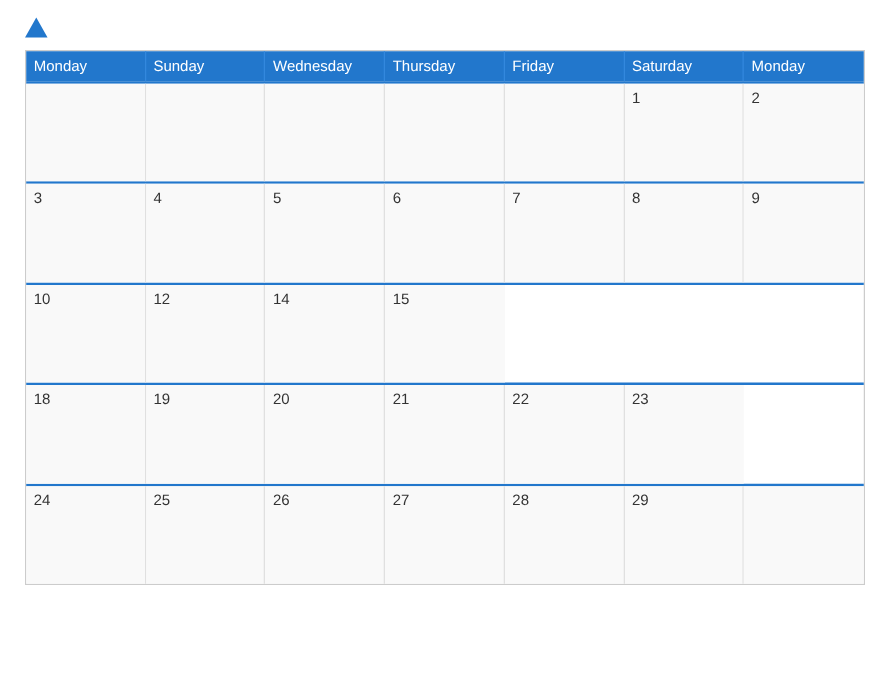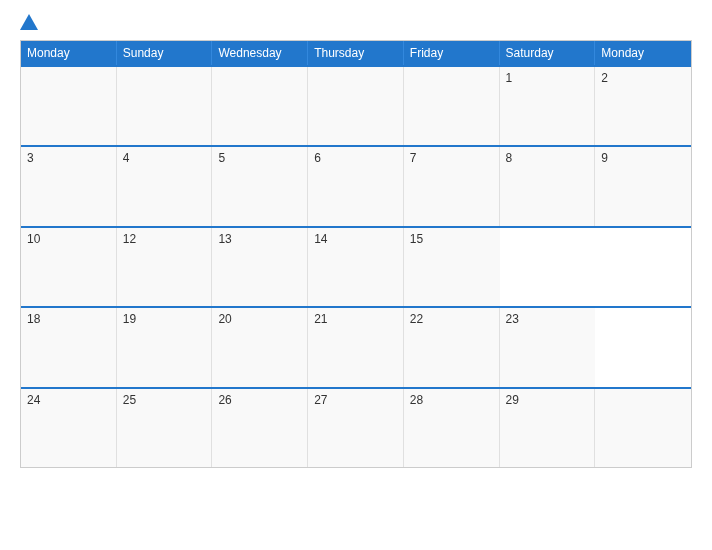--- a/index.html
+++ b/index.html
@@ -147,21 +147,20 @@
           <div class="cal-cell"><span class="day-num">4</span></div>
           <div class="cal-cell"><span class="day-num">5</span></div>
           <div class="cal-cell"><span class="day-num">6</span></div>
           <div class="cal-cell"><span class="day-num">7</span></div>
           <div class="cal-cell"><span class="day-num">8</span></div>
           <div class="cal-cell"><span class="day-num">9</span></div>
         </div>
         <div class="cal-row">
           <div class="cal-cell"><span class="day-num">10</span></div>
           <div class="cal-cell"><span class="day-num">12</span></div>
-          <div class="cal-cell"><span class="day-num">13</span></div>
           <div class="cal-cell"><span class="day-num">14</span></div>
           <div class="cal-cell"><span class="day-num">15</span></div>
         </div>
         <div class="cal-row">
           <div class="cal-cell"><span class="day-num">18</span></div>
           <div class="cal-cell"><span class="day-num">19</span></div>
           <div class="cal-cell"><span class="day-num">20</span></div>
           <div class="cal-cell"><span class="day-num">21</span></div>
           <div class="cal-cell"><span class="day-num">22</span></div>
           <div class="cal-cell"><span class="day-num">23</span></div>

